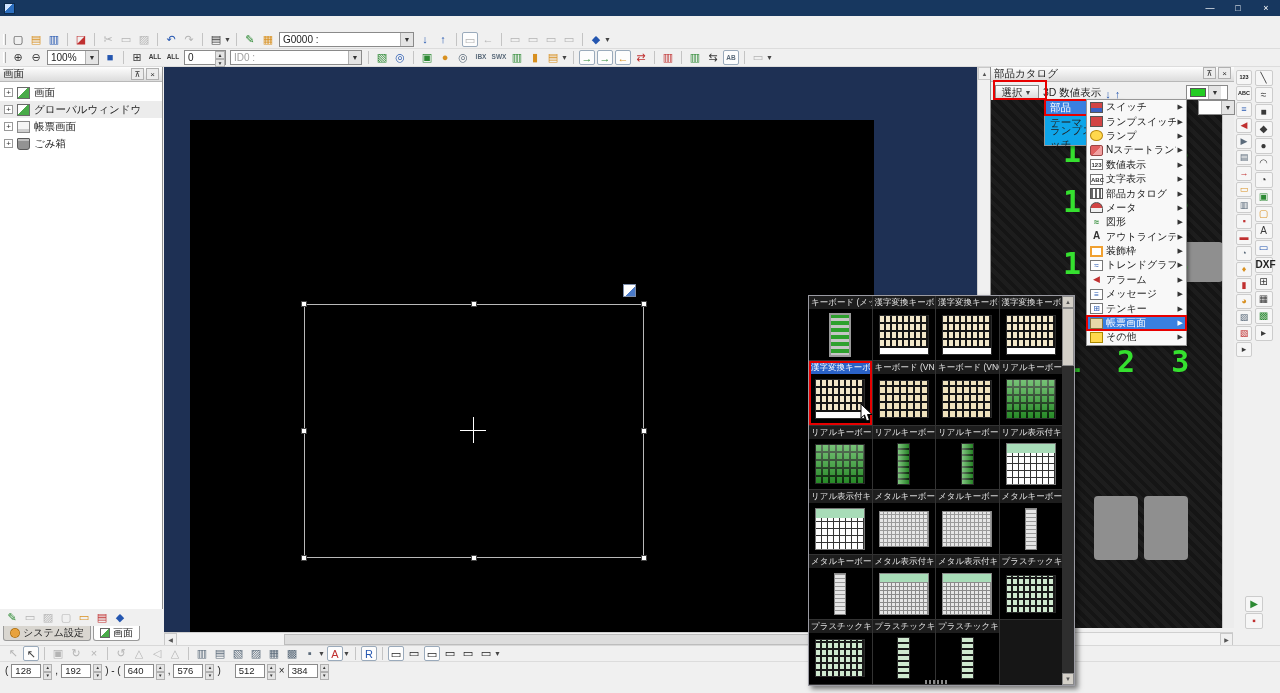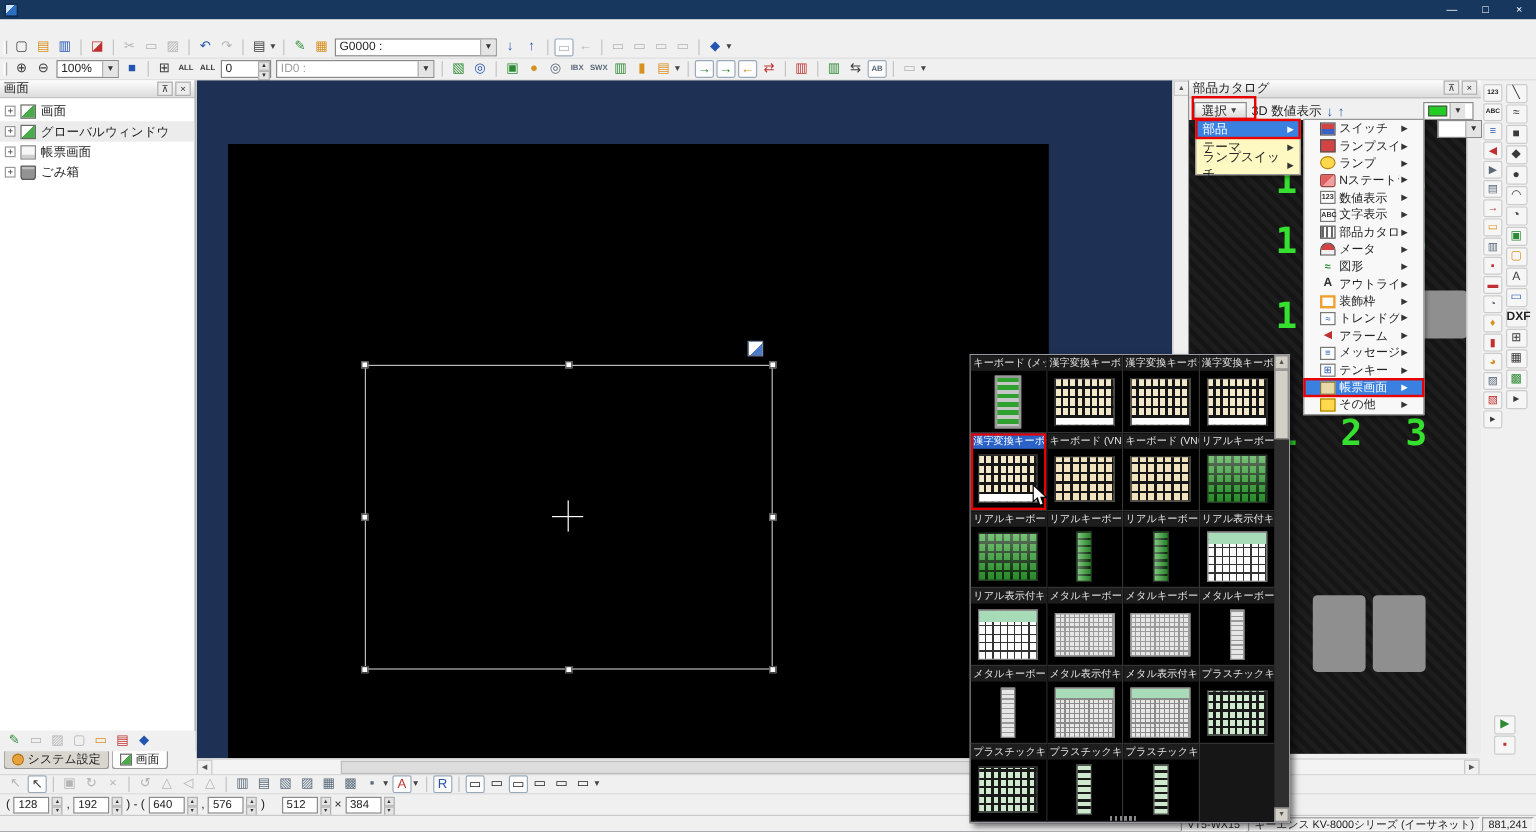--- a/index.html
+++ b/index.html
@@ -93,28 +93,28 @@
   
   #colA{position:absolute;left:1236px;top:70px;width:16px;display:flex;flex-direction:column;align-items:center}
   #colB{position:absolute;left:1254px;top:70px;width:19px;display:flex;flex-direction:column;align-items:center}
   .vtbi{width:16px;height:15px;border:1px solid #cccccc;background:#f6f6f6;margin-bottom:1px;font-size:9px;line-height:13px;text-align:center;border-radius:2px}
   #colB .vtbi{width:18px;height:16px;font-size:10px;line-height:14px}
   .vtbi.t1{font-size:5.5px;font-weight:bold}
   #colA-bottom{position:absolute;left:1245px;top:596px;display:flex;flex-direction:column;z-index:45}
   #colA-bottom .vtbi{width:18px;height:16px;font-size:10px}
 
   
-  #cmenu{position:absolute;left:996px;top:99px;width:88px;background:#fef9c3;border:1px solid #979797;box-shadow:2px 2px 3px rgba(0,0,0,.35);z-index:30}
+  #cmenu{position:absolute;left:1044px;top:99px;width:78px;background:#0ea5e9;border:1px solid #979797;box-shadow:2px 2px 3px rgba(0,0,0,.35);z-index:30}
   .cm-row{height:15px;display:flex;align-items:center;padding:0 5px;font-size:10.5px;position:relative}
   .cm-row .cm-arr{margin-left:auto;font-size:7px;color:#333}
   .cm-row.hl{background:#3a80e0;color:#fff}
   .cm-row.hl .cm-arr{color:#fff}
   .cm-row.redbox{outline:2px solid #e80000;outline-offset:-1px;z-index:2}
   #smenu{position:absolute;left:1086px;top:99px;width:101px;background:#f8f8f8;border:1px solid #979797;box-shadow:2px 2px 3px rgba(0,0,0,.35);z-index:30}
-  .sm-row{height:14.4px;display:flex;align-items:center;padding:0 13px;font-size:10px;position:relative;white-space:nowrap}
+  .sm-row{height:14.4px;display:flex;align-items:center;padding:0 3px;font-size:10px;position:relative;white-space:nowrap}
   .sm-row .sm-label{overflow:hidden;text-overflow:clip}
   .sm-row .cm-arr{margin-left:auto;font-size:7px;color:#333;padding-left:2px}
   .sm-row.hl{background:#3a80e0;color:#fff}
   .sm-row.hl .cm-arr{color:#fff}
   .sm-row.redbox{outline:2px solid #e80000;outline-offset:-1px;z-index:2}
   .smi{width:13px;height:11px;flex:0 0 13px;margin-right:3px;font-size:6px;line-height:10px;text-align:center;color:#333;display:inline-block}
   .smi-switch{background:linear-gradient(180deg,#d24444 50%,#3a62c2 50%);border:1px solid #555}
   .smi-lampswitch{background:#d24444;border:1px solid #555}
   .smi-lamp{background:#ffd84d;border:1px solid #b8860b;border-radius:50%}
   .smi-nstate{background:linear-gradient(135deg,#e06060 50%,#f0a0a0 50%);border-radius:2px;border:1px solid #944}
@@ -767,19 +767,14 @@
         <i>▼</i>
       </span>
     <span>×</span>
     <span class="cfield">384</span>
       <span class="cspin">
         <i>▲</i>
         <i>▼</i>
       </span>
   </div>
 
-  <div id="statusbar">
-    <span class="status-cell">VT5-WX15</span>
-    <span class="status-cell">キーエンス KV-8000シリーズ (イーサネット)</span>
-    <span class="status-cell">881,241</span>
-  </div>
 
 </div>
 
 </body></html>

